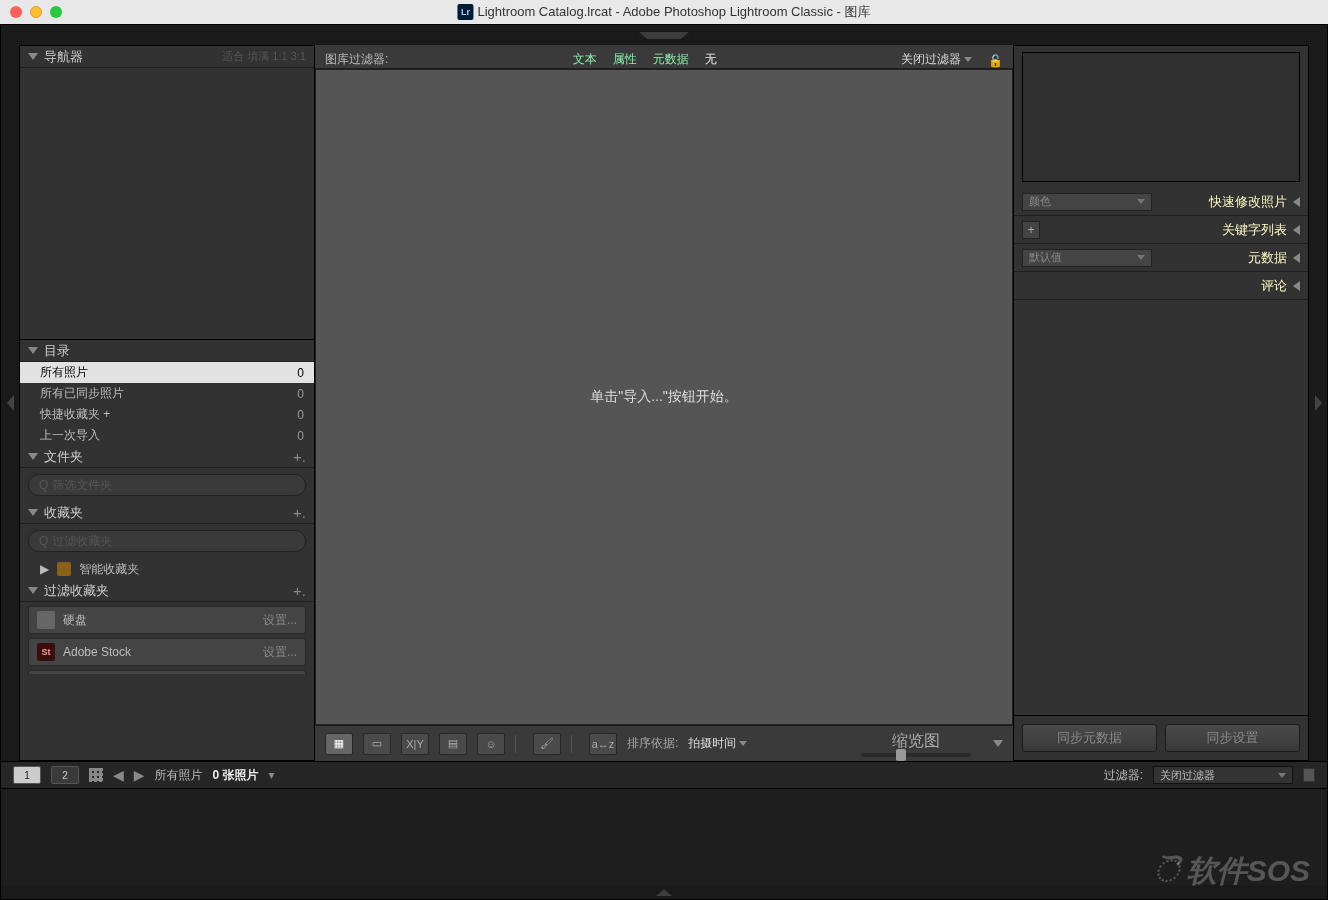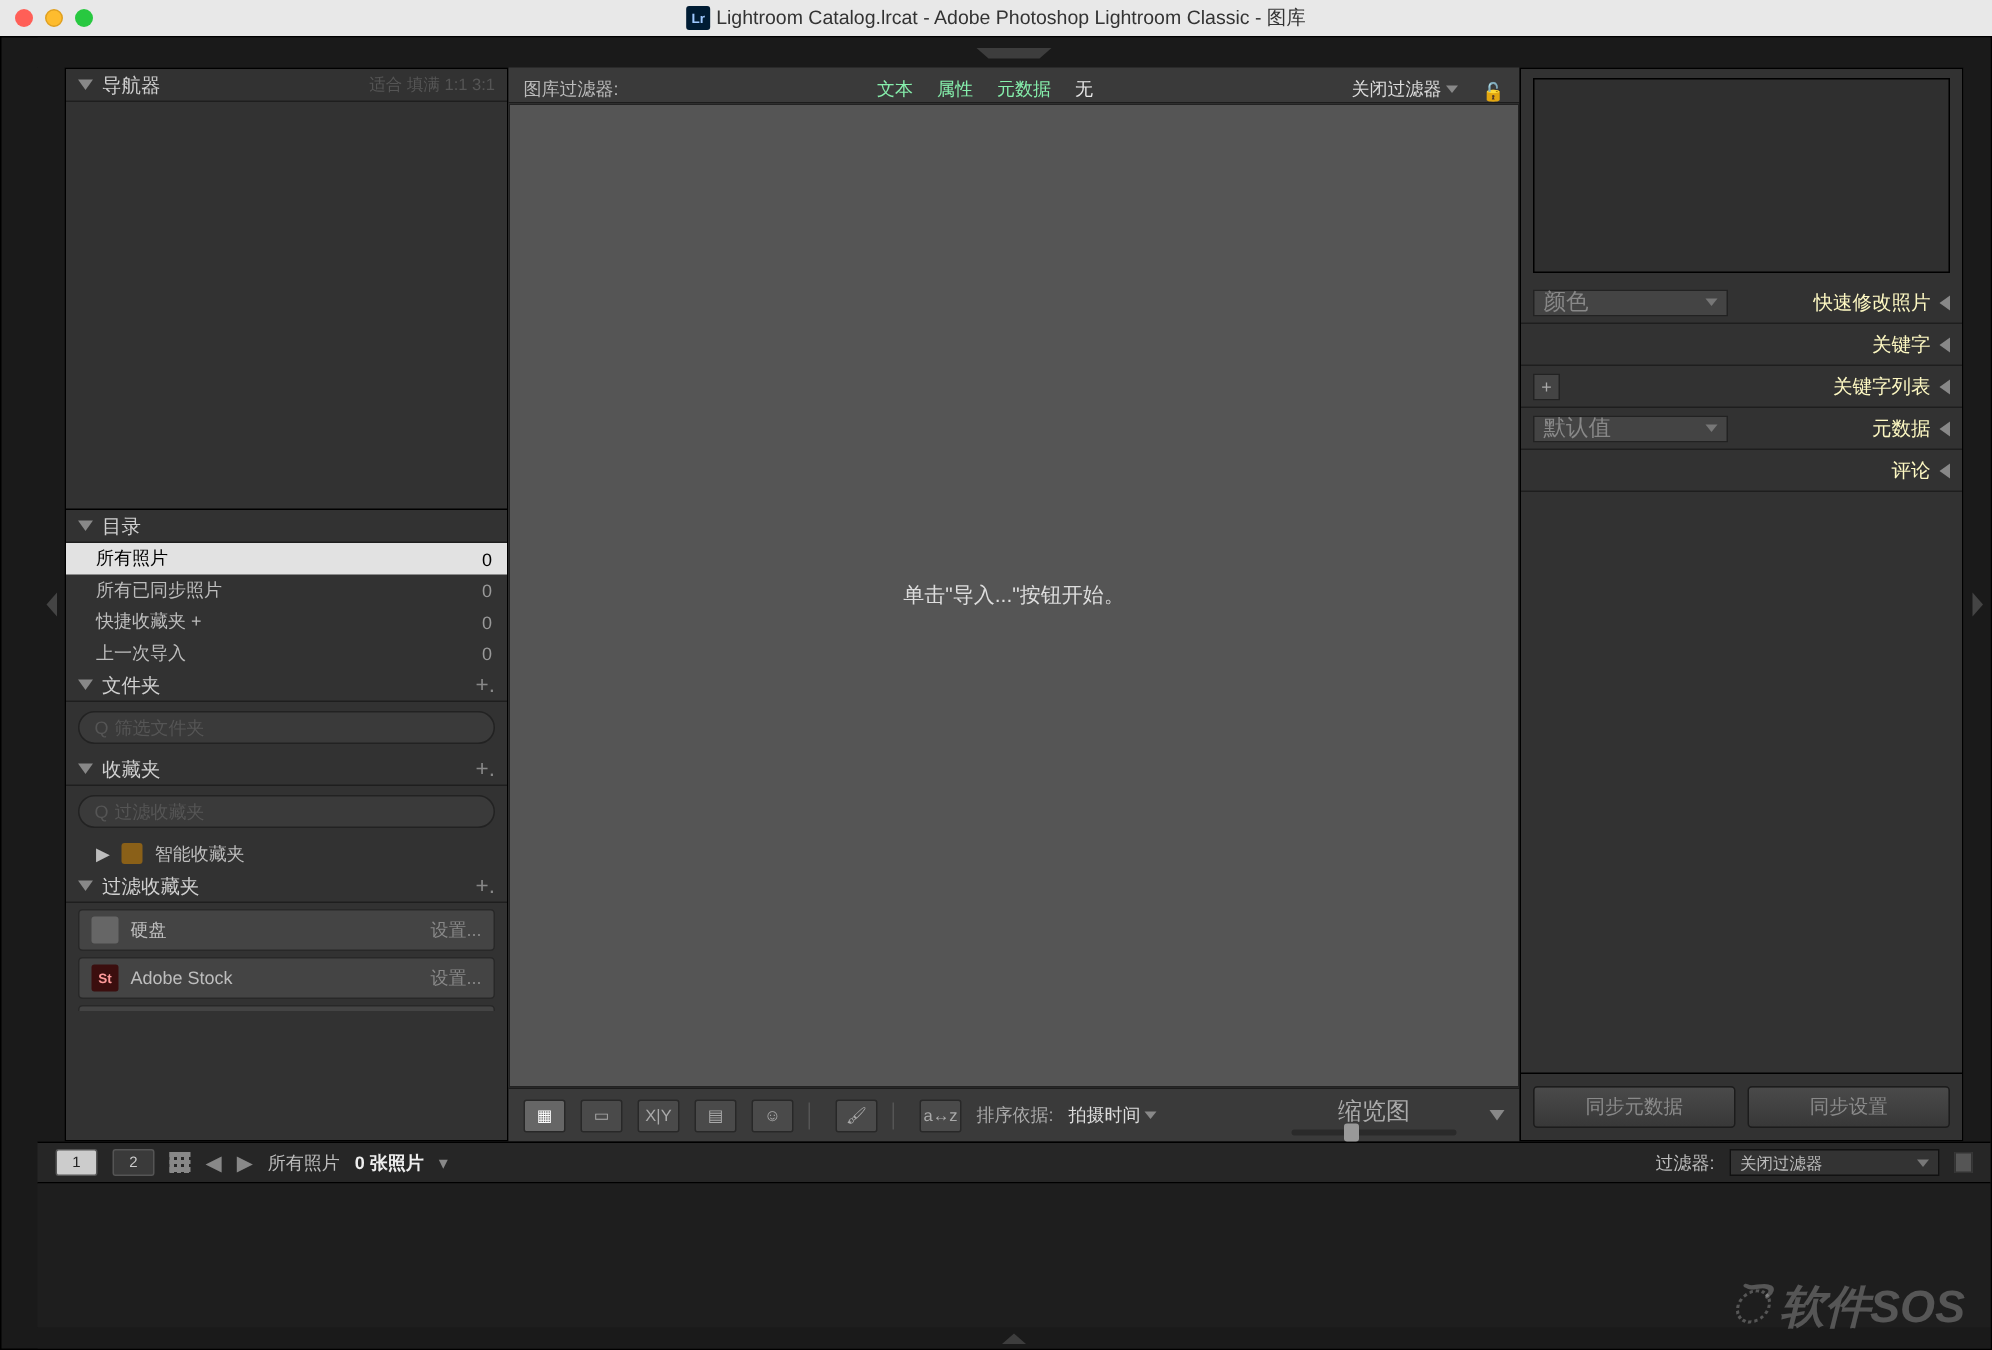--- a/index.html
+++ b/index.html
@@ -3,21 +3,21 @@
 <meta charset="utf-8">
 <style>
   * { margin:0; padding:0; box-sizing:border-box; font-family:"Helvetica Neue",Arial,sans-serif; }
   body { background:#1a1a1a; width:1328px; height:900px; overflow:hidden; color:#c0c0c0; font-size:12px; }
   .titlebar { height:24px; background:#e8e8e8; display:flex; align-items:center; position:relative; }
   .traffic { display:flex; gap:8px; margin-left:10px; }
   .traffic span { width:12px; height:12px; border-radius:50%; }
   .red{background:#ff5f57;} .yellow{background:#febc2e;border:1px solid #e0a020;} .green{background:#28c840;}
   .title-center { position:absolute; left:50%; transform:translateX(-50%); display:flex; align-items:center; gap:4px; color:#333; font-size:13px; }
   .lr-badge { width:16px; height:16px; background:#001c33; color:#9ec8ff; font-size:9px; font-weight:bold; display:flex; align-items:center; justify-content:center; border-radius:2px; }
-  .app { height:876px; background:#1a1a1a; border:1px solid #000; display:flex; flex-direction:column;padding-left:24px; }
+  .app { height:876px; background:#1a1a1a; border:1px solid #000; display:flex; flex-direction:column; }
   .top-band { height:20px; background:#1a1a1a; display:flex; justify-content:center; align-items:center; }
   .top-band::after { content:""; width:34px; height:0; border-left:8px solid transparent; border-right:8px solid transparent; border-top:7px solid #3d3d3d; }
   .mid { flex:1; display:flex; }
   .edge { width:18px; background:#1a1a1a; display:flex; align-items:center; justify-content:center; }
   .edge-arrow-l { width:0; height:0; border-top:8px solid transparent; border-bottom:8px solid transparent; border-right:7px solid #444; }
   .edge-arrow-r { width:0; height:0; border-top:8px solid transparent; border-bottom:8px solid transparent; border-left:7px solid #444; }
   .left { width:296px; background:#323232; border:1px solid #000; display:flex; flex-direction:column; }
   .right { width:296px; background:#323232; border:1px solid #000; display:flex; flex-direction:column; }
   .center { flex:1; display:flex; flex-direction:column; }
   .panel-hdr { height:22px; background:#323232; border-bottom:1px solid #1e1e1e; display:flex; align-items:center; padding:0 8px; color:#cfcfcf; font-size:13px; gap:6px; }
@@ -50,21 +50,21 @@
   .tbtn.active{background:#666;color:#fff;}
   .tlabel{color:#aaa;font-size:12px;}
   .tdrop{color:#ddd;font-size:12px; display:flex; align-items:center; gap:3px;}
   .tdrop::after{content:""; border-left:4px solid transparent;border-right:4px solid transparent;border-top:5px solid #888;}
   .thumb-ctrl{margin-left:auto; display:flex; flex-direction:column; align-items:center; gap:1px;}
   .thumb-ctrl .lbl{color:#aaa;font-size:16px;}
   .thumb-ctrl .track{width:110px;height:4px;background:#2a2a2a;border-radius:2px;position:relative;}
   .thumb-ctrl .knob{position:absolute;left:35px;top:-4px;width:10px;height:12px;background:#999;border-radius:2px;}
   .histo { margin:6px 8px; height:130px; background:#2f2f2f; border:1px solid #000;}
   .r-row { height:28px; border-bottom:1px solid #1e1e1e; display:flex; align-items:center; padding:0 8px; gap:6px;}
-  .r-row .ddl { width:130px; height:18px; background:#444; border:1px solid #222; color:#888; font-size:15px; display:flex; align-items:center; padding:0 6px;}
+  .r-row .ddl { width:130px; height:18px; background:#444; border:1px solid #222; color:#888; font-size:11px; display:flex; align-items:center; padding:0 6px;}
   .r-row .ddl::after{content:"";margin-left:auto;border-left:4px solid transparent;border-right:4px solid transparent;border-top:5px solid #777;}
   .r-label { flex:1; text-align:right; color:#fef9c3; font-size:13px;}
   .r-plus { width:18px;height:18px;background:#444;border:1px solid #222;color:#aaa;display:flex;align-items:center;justify-content:center;}
   .sync-row { display:flex; gap:8px; padding:8px; border-top:1px solid #000;}
   .sync-btn { flex:1; height:28px; background:linear-gradient(#4a4a4a,#383838); border:1px solid #1c1c1c; border-radius:3px; color:#8a8a8a; font-size:13px; display:flex; align-items:center; justify-content:center;}
   .filmstrip-bar { height:28px; background:#262626; border-top:1px solid #000; border-bottom:1px solid #000; display:flex; align-items:center; padding:0 12px; gap:10px; color:#bdbdbd;}
   .fchip { width:28px; height:18px; background:#3a3a3a; border:1px solid #555; display:flex; align-items:center; justify-content:center; font-size:10px; color:#ccc; border-radius:2px;}
   .fchip.sel{background:#ccc;color:#222;}
   .fgrid{width:14px;height:14px;background:repeating-linear-gradient(#888,#888 3px,transparent 3px,transparent 5px),repeating-linear-gradient(90deg,#888,#888 3px,transparent 3px,transparent 5px);}
   .farr{color:#888;font-size:14px;}
@@ -219,24 +219,20 @@
 
     <div class="right">
       <div class="histo"></div>
 
       <div class="r-row">
         <div class="ddl">颜色</div>
         <span class="r-label">快速修改照片</span>
         <span class="tri-l"></span>
       </div>
       <div class="r-row">
-        <span class="r-label">关键字</span>
-        <span class="tri-l"></span>
-      </div>
-      <div class="r-row">
         <div class="r-plus">+</div>
         <span class="r-label">关键字列表</span>
         <span class="tri-l"></span>
       </div>
       <div class="r-row">
         <div class="ddl">默认值</div>
         <span class="r-label">元数据</span>
         <span class="tri-l"></span>
       </div>
       <div class="r-row">

